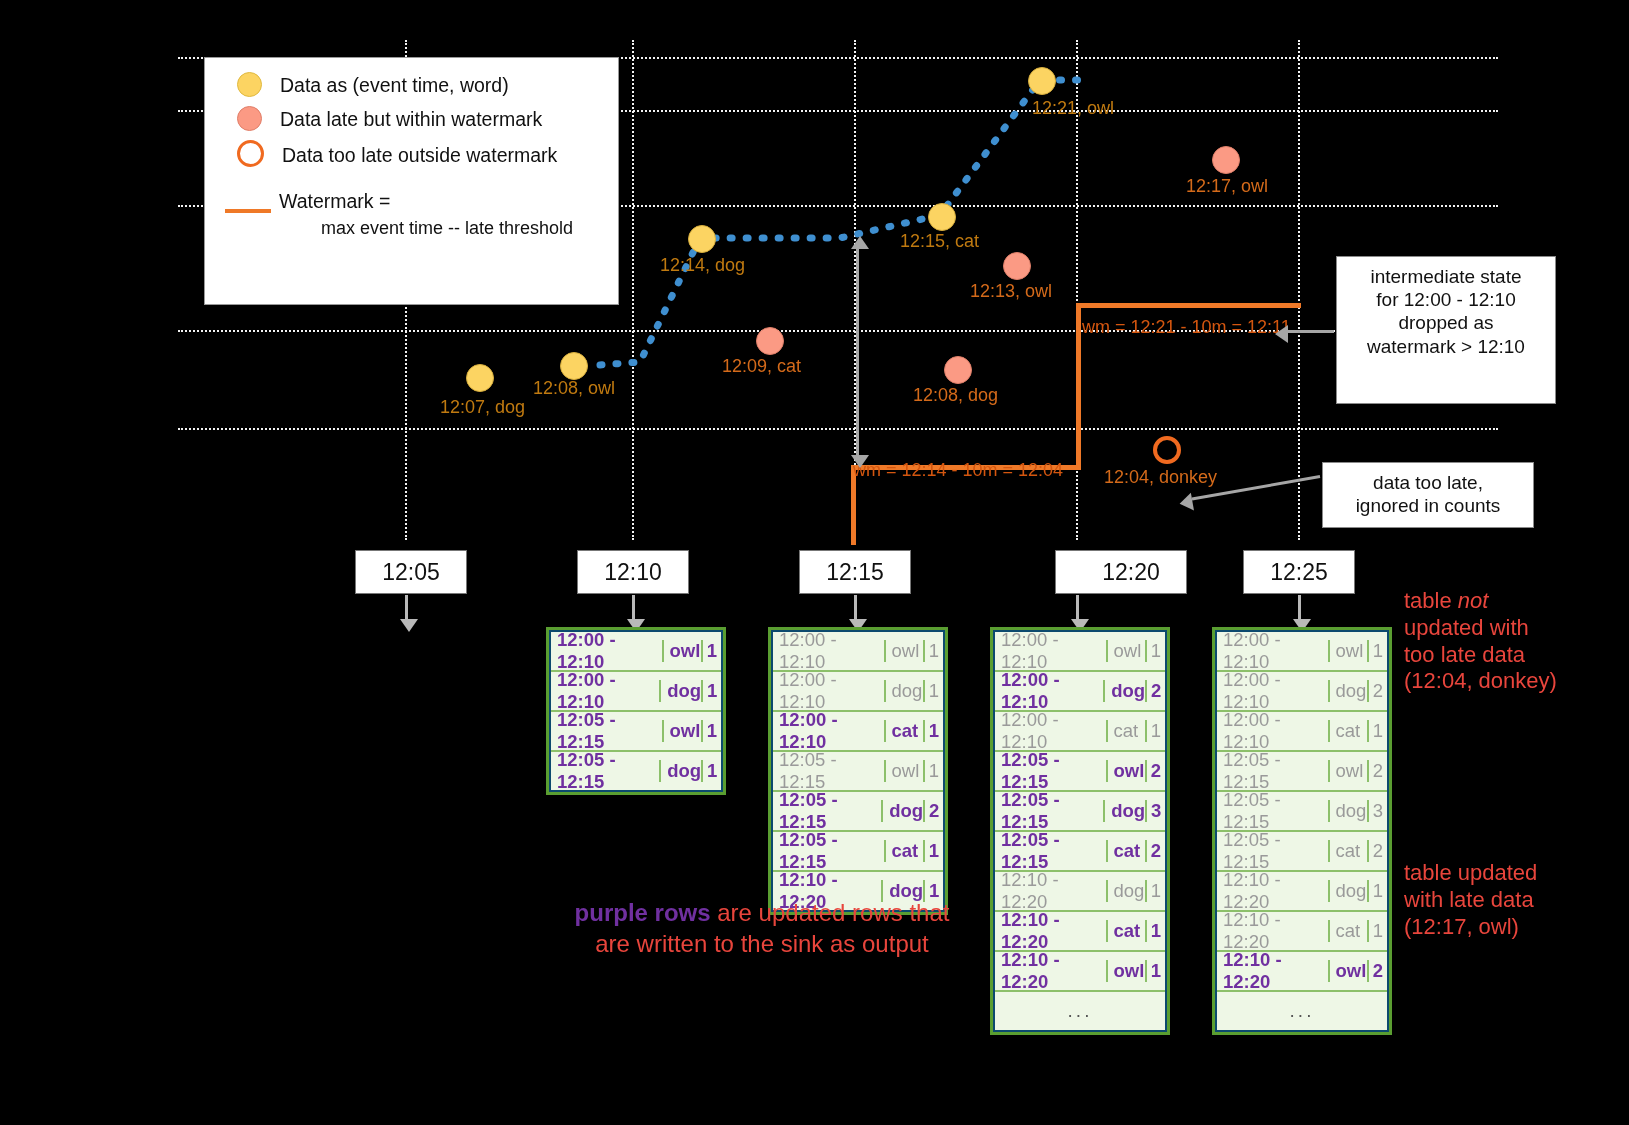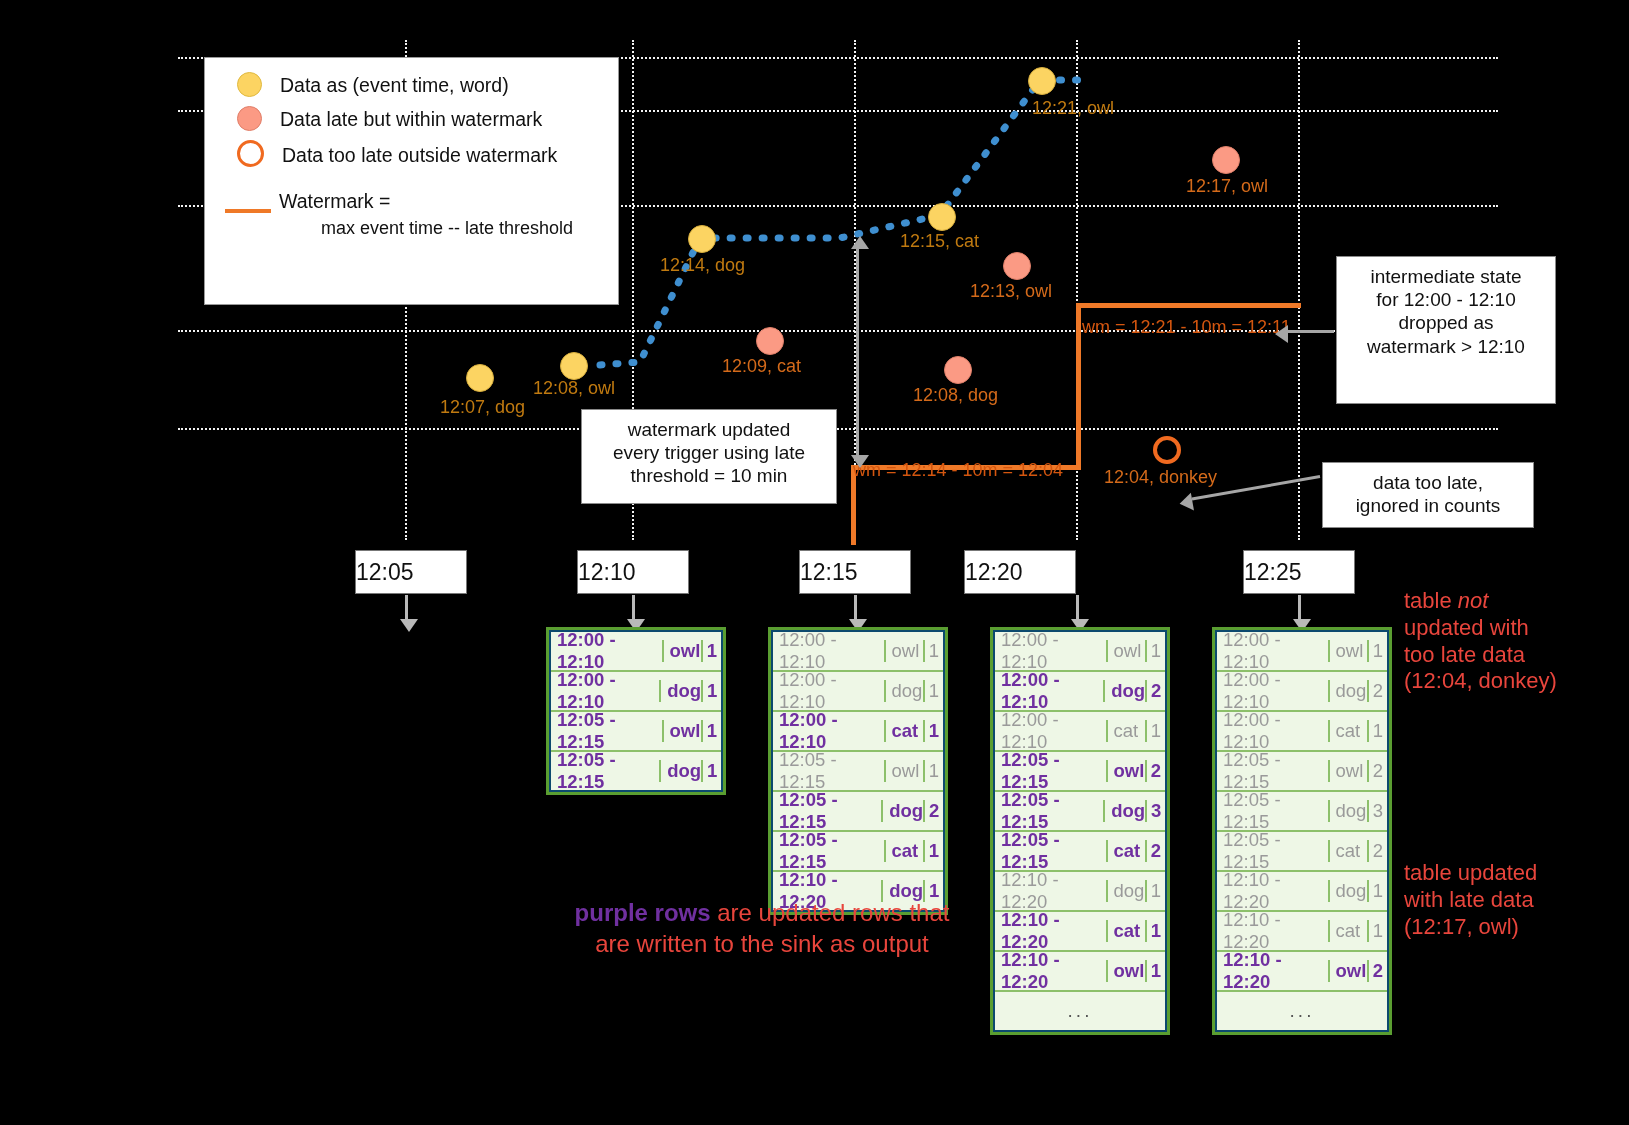--- a/index.html
+++ b/index.html
@@ -38,21 +38,21 @@
   
   .maxline{position:absolute;left:0;top:0;width:1629px;height:1125px;pointer-events:none;}
 
   
   .callout{position:absolute;background:#fff;border:1px solid #8a8a8a;
            font-size:19px;line-height:1.22;color:#111;padding:8px 12px;
            box-sizing:border-box;text-align:center;}
 
   
   .tbox{position:absolute;background:#fff;border:1px solid #777;
-        font-size:23px;color:#111;width:110px;height:42px;
+        font-size:23px;color:#111;text-align:center;width:110px;height:42px;
         line-height:42px;}
 
   
   .downarrow{position:absolute;width:0;border-left:3px solid #b9b9b9;}
   .downarrow:after{content:"";position:absolute;left:-8px;bottom:-12px;
         border-left:9px solid transparent;border-right:9px solid transparent;
         border-top:13px solid #b9b9b9;}
 
   
   .tbl{position:absolute;border:3px solid #5a9e31;background:#0c4a6e;
@@ -168,44 +168,39 @@
   <div class="ptlabel orange" style="left:913px;top:385px;">12:08, dog</div>
 
   <div class="pt s" style="left:1212px;top:146px;"></div>
   <div class="ptlabel orange" style="left:1186px;top:176px;">12:17, owl</div>
 
   <div class="pt h" style="left:1153px;top:436px;"></div>
   <div class="ptlabel orange" style="left:1104px;top:467px;">12:04, donkey</div>
 
   <div class="vgrey" style="left:856px;top:248px;height:208px;"></div>
 
-  <div class="callout" style="left:581px;top:409px;width:256px;height:95px;">
-    <span style="white-space:pre-line;">watermark updated
-every trigger using late
-threshold = 10 min</span>
-  </div>
 
   <div class="callout" style="left:1336px;top:256px;width:220px;height:148px;">
     <span style="white-space:pre-line;">intermediate state
 for 12:00 - 12:10
 dropped as
 watermark &gt; 12:10</span>
   </div>
   <div class="greyarrow left" style="left:1288px;top:330px;width:46px;"></div>
 
   <div class="callout" style="left:1322px;top:462px;width:212px;height:66px;">
     <span style="white-space:pre-line;">data too late,
 ignored in counts</span>
   </div>
   <div class="greyarrow left" style="left:1190px;top:475px;width:130px;transform:rotate(-10deg);transform-origin:right center;"></div>
 
   <div class="tbox" style="left:355px;top:550px;">12:05</div>
   <div class="tbox" style="left:577px;top:550px;">12:10</div>
   <div class="tbox" style="left:799px;top:550px;">12:15</div>
-  <div class="tbox" style="left:964px;top:550px;">12:20</div>
+  <div class="tbox" style="left:1055px;top:550px;padding-left:20px;">12:20</div>
   <div class="tbox" style="left:1243px;top:550px;">12:25</div>
 
   <div class="downarrow" style="left:405px;top:595px;height:25px;"></div>
   <div class="downarrow" style="left:632px;top:595px;height:25px;"></div>
   <div class="downarrow" style="left:854px;top:595px;height:25px;"></div>
   <div class="downarrow" style="left:1076px;top:595px;height:25px;"></div>
   <div class="downarrow" style="left:1298px;top:595px;height:25px;"></div>
 
   <div class="tbl" id="tbl0" style="left:546px;top:627px;width:180px;">
       <div class="trow purple">

